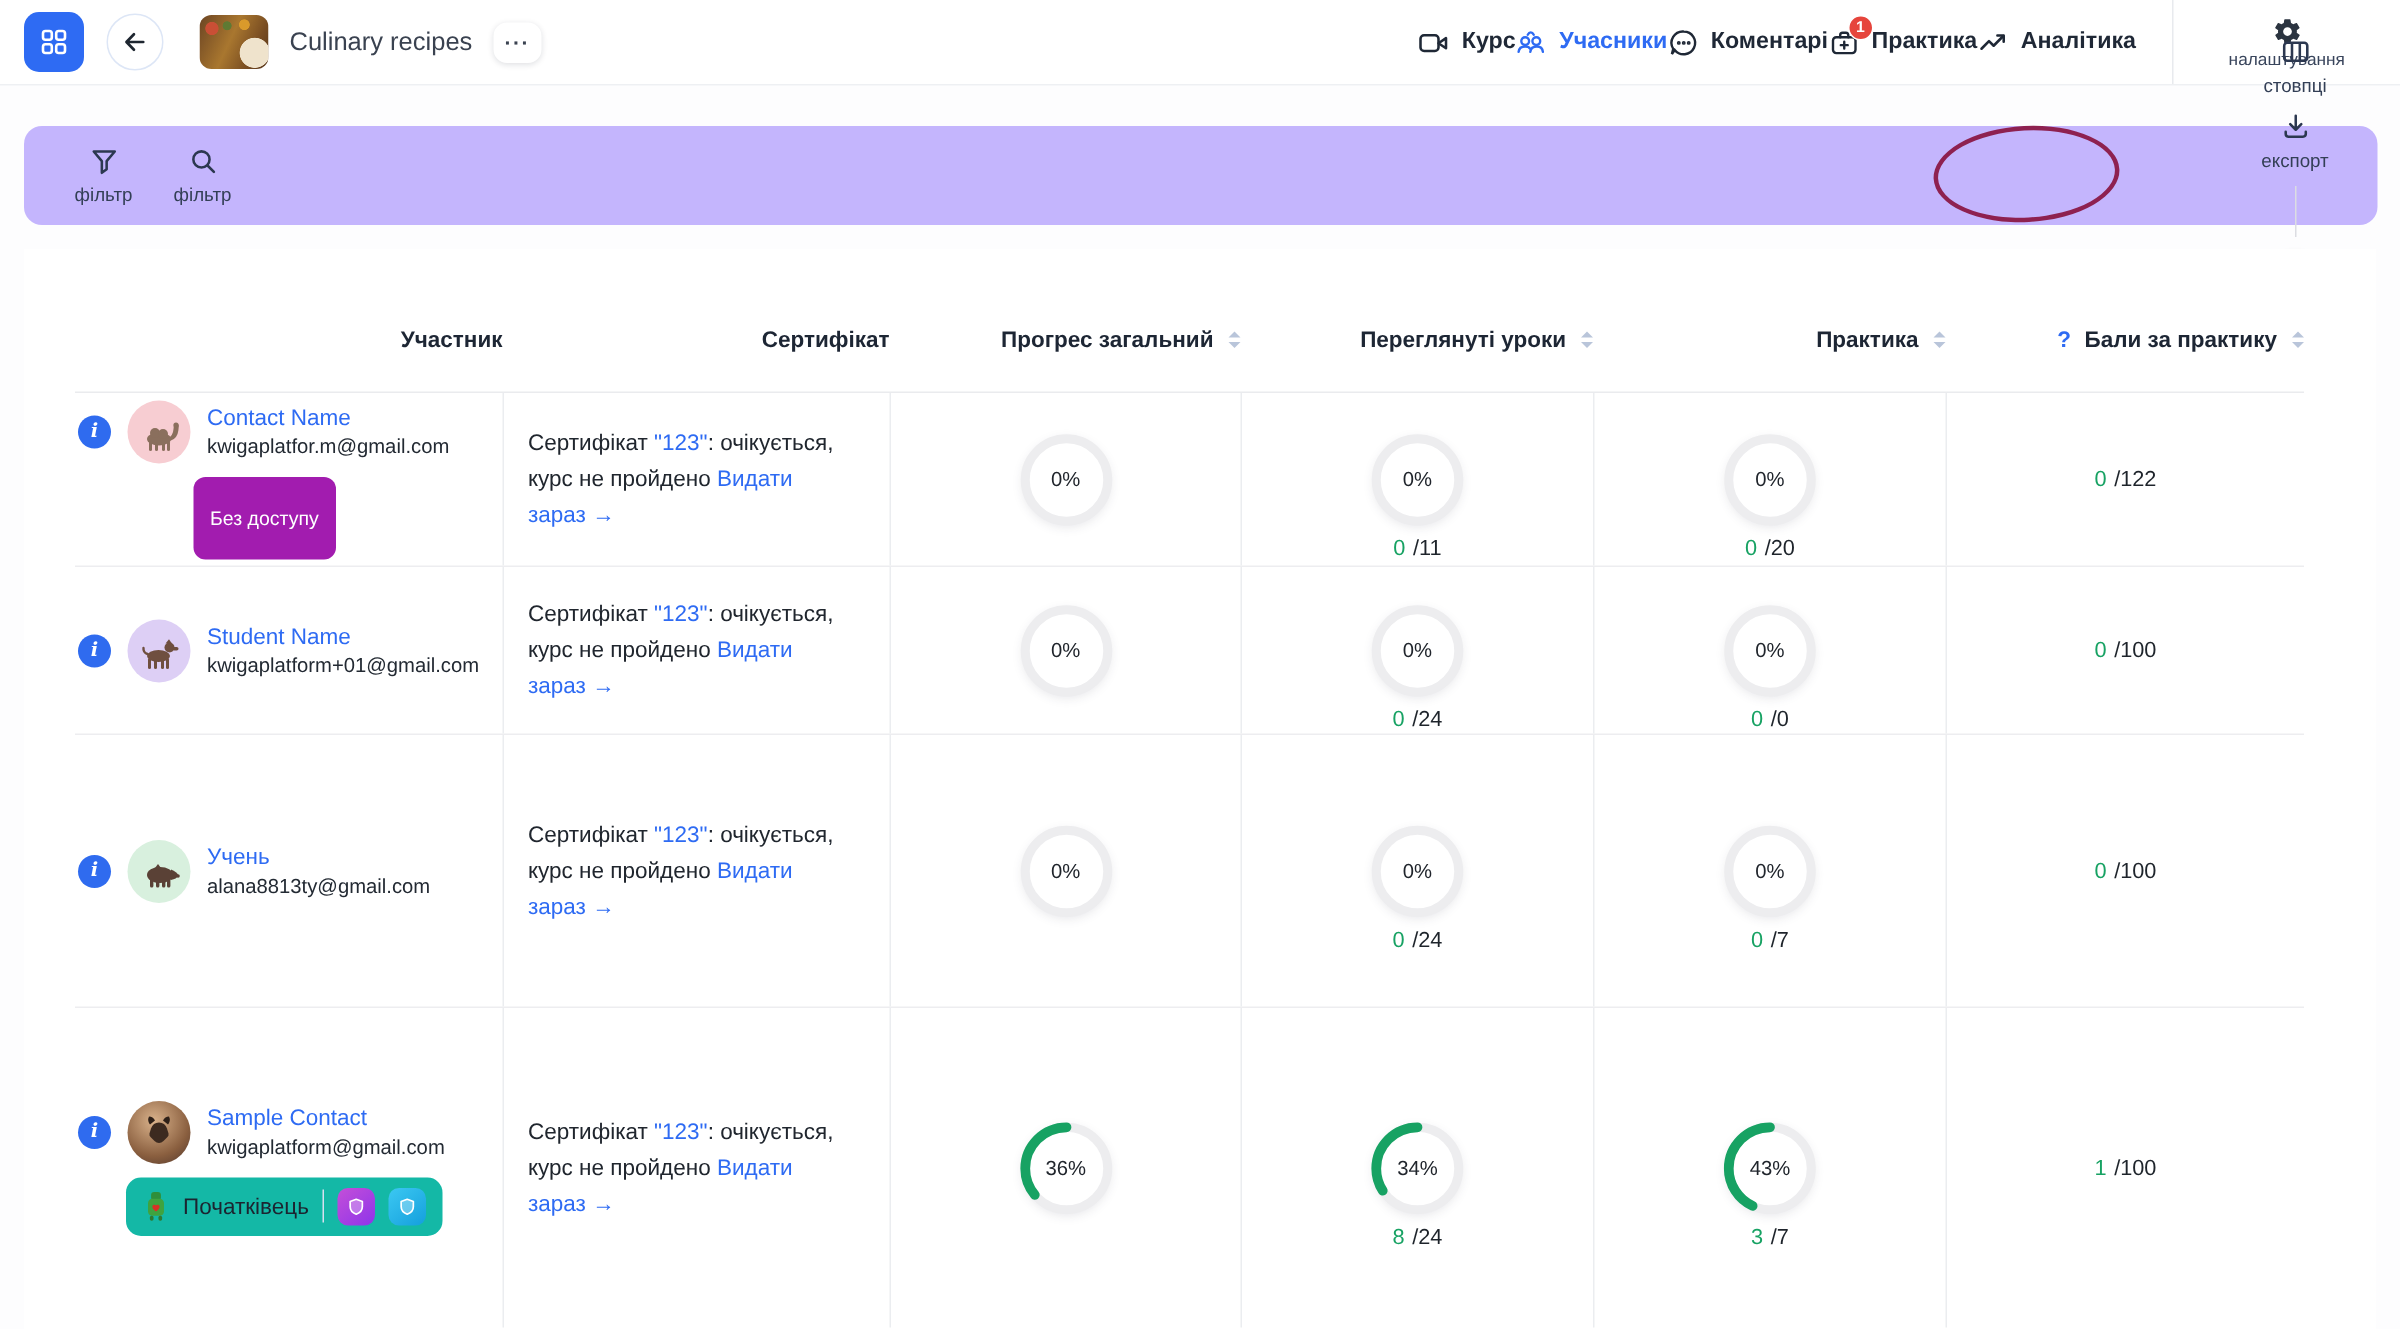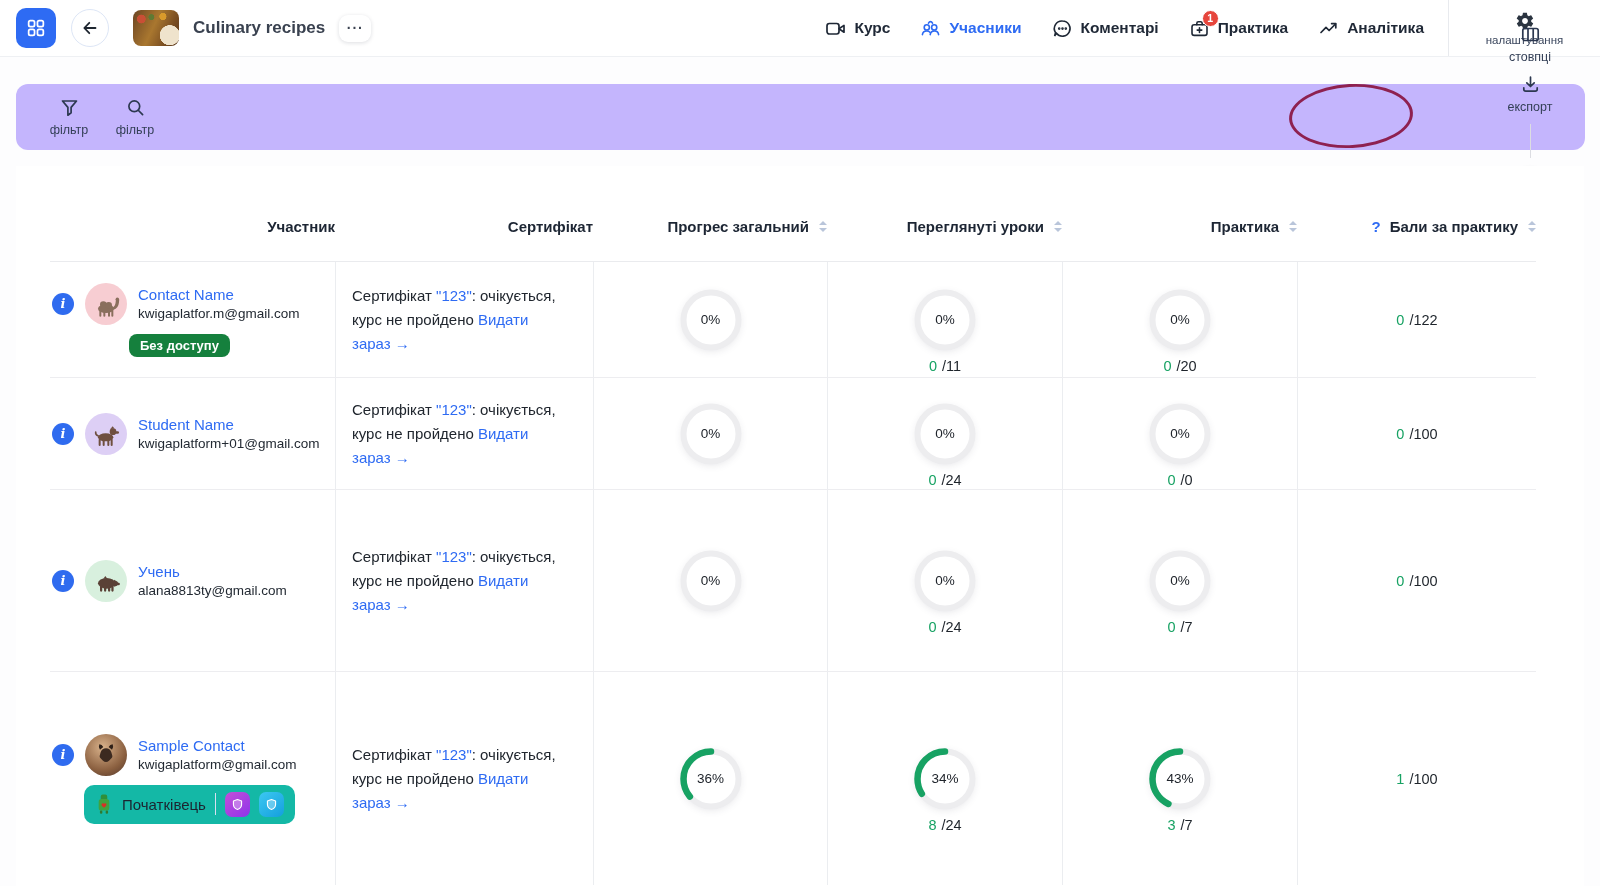--- a/index.html
+++ b/index.html
@@ -13,25 +13,25 @@
     align-items:center;justify-content:center;margin-right:15px;cursor:pointer;flex:none;}
   .back-btn{width:38px;height:38px;border-radius:50%;background:#fff;border:1px solid #dde6f6;
     display:flex;align-items:center;justify-content:center;margin-right:24px;cursor:pointer;flex:none;}
   .course-thumb{width:46px;height:36px;border-radius:8px;margin-right:14px;flex:none;
     background:
       radial-gradient(circle at 18% 25%, #c94f35 0 9%, transparent 10%),
       radial-gradient(circle at 65% 18%, #d99a2b 0 8%, transparent 9%),
       radial-gradient(circle at 40% 20%, #5f7a33 0 7%, transparent 8%),
       radial-gradient(circle at 80% 70%, #efe3cc 0 22%, transparent 23%),
       linear-gradient(115deg,#6b4423,#a9772f 45%,#7a4e22 75%,#55341a);}
-  .course-title{font-size:17px;font-weight:700;color:#3a4250;margin-right:14px;white-space:nowrap;}
+  .course-title{font-size:17px;font-weight:400;color:#3a4250;margin-right:14px;white-space:nowrap;}
   .more-btn{min-width:32px;height:27px;border-radius:9px;background:#fff;display:flex;align-items:center;
     justify-content:center;box-shadow:0 1px 4px rgba(16,24,40,.14);font-size:14px;font-weight:700;
     color:#3a4250;letter-spacing:1px;padding:0 6px;cursor:pointer;}
-  .nav{margin-left:auto;display:flex;align-items:center;gap:30px;padding-right:24px;}
+  .nav{margin-left:auto;display:flex;align-items:center;padding-right:24px;}
   .nav-item{display:flex;align-items:center;gap:8px;font-size:15.5px;font-weight:600;
     color:#1f2836;cursor:pointer;white-space:nowrap;}
   .nav-item svg{width:21px;height:21px;flex:none;}
   .nav-item.active{color:#2e6bf3;}
   .icon-wrap{position:relative;display:flex;}
   .nav-badge{position:absolute;top:-8px;right:-9px;min-width:17px;height:17px;border-radius:50%;
     background:#e6453c;border:1.5px solid #fff;color:#fff;font-size:10.5px;font-weight:700;
     display:flex;align-items:center;justify-content:center;}
   .settings{width:152px;height:100%;border-left:1px solid #e8eaee;display:flex;flex-direction:column;
     align-items:center;justify-content:center;gap:3px;cursor:pointer;flex:none;}
@@ -81,22 +81,22 @@
     display:flex;align-items:center;justify-content:center;cursor:pointer;
     font-family:"DejaVu Serif",serif;font-style:italic;font-weight:700;font-size:13px;}
   .avatar{width:42px;height:42px;border-radius:50%;flex:none;display:flex;align-items:center;
     justify-content:center;overflow:hidden;}
   .avatar svg{width:32px;height:32px;}
   .av-camel{background:#f7cdd2;} .av-dog{background:#ddcff5;} .av-boar{background:#d8f0de;}
   .av-photo{background:radial-gradient(circle at 42% 32%, #d9b28b, #8a5f3f 62%, #4e342a);}
   .pmeta{display:flex;flex-direction:column;gap:3px;}
   .pname{font-size:15px;color:#2e6bf3;font-weight:500;cursor:pointer;text-decoration:none;}
   .pemail{font-size:13.5px;color:#22293​3;color:#232a33;}
-  .access-badge{margin-left:79px;align-self:flex-start;background:#15803d;color:#fff;
-    font-size:13px;font-weight:700;padding:4px 11px;border-radius:8px;}
+  .access-badge{margin-left:79px;align-self:flex-start;background:#a21caf;color:#fff;
+    font-size:13px;font-weight:400;padding:20px 11px;border-radius:8px;}
   .level-badge{margin-left:34px;align-self:flex-start;display:inline-flex;align-items:center;gap:9px;
     background:#14b8a6;border-radius:10px;padding:7px 11px;}
   .level-label{font-size:15px;color:#1c2430;}
   .lb-div{width:1px;height:22px;background:#d7dff0;}
   .tile{width:25px;height:25px;border-radius:7px;display:flex;align-items:center;justify-content:center;cursor:pointer;}
   .tile svg{width:15px;height:15px;}
   .tile-purple{background:linear-gradient(140deg,#c44fd8,#8e34ea);}
   .tile-cyan{background:linear-gradient(140deg,#3cc8f2,#149fdd);}
 
   

